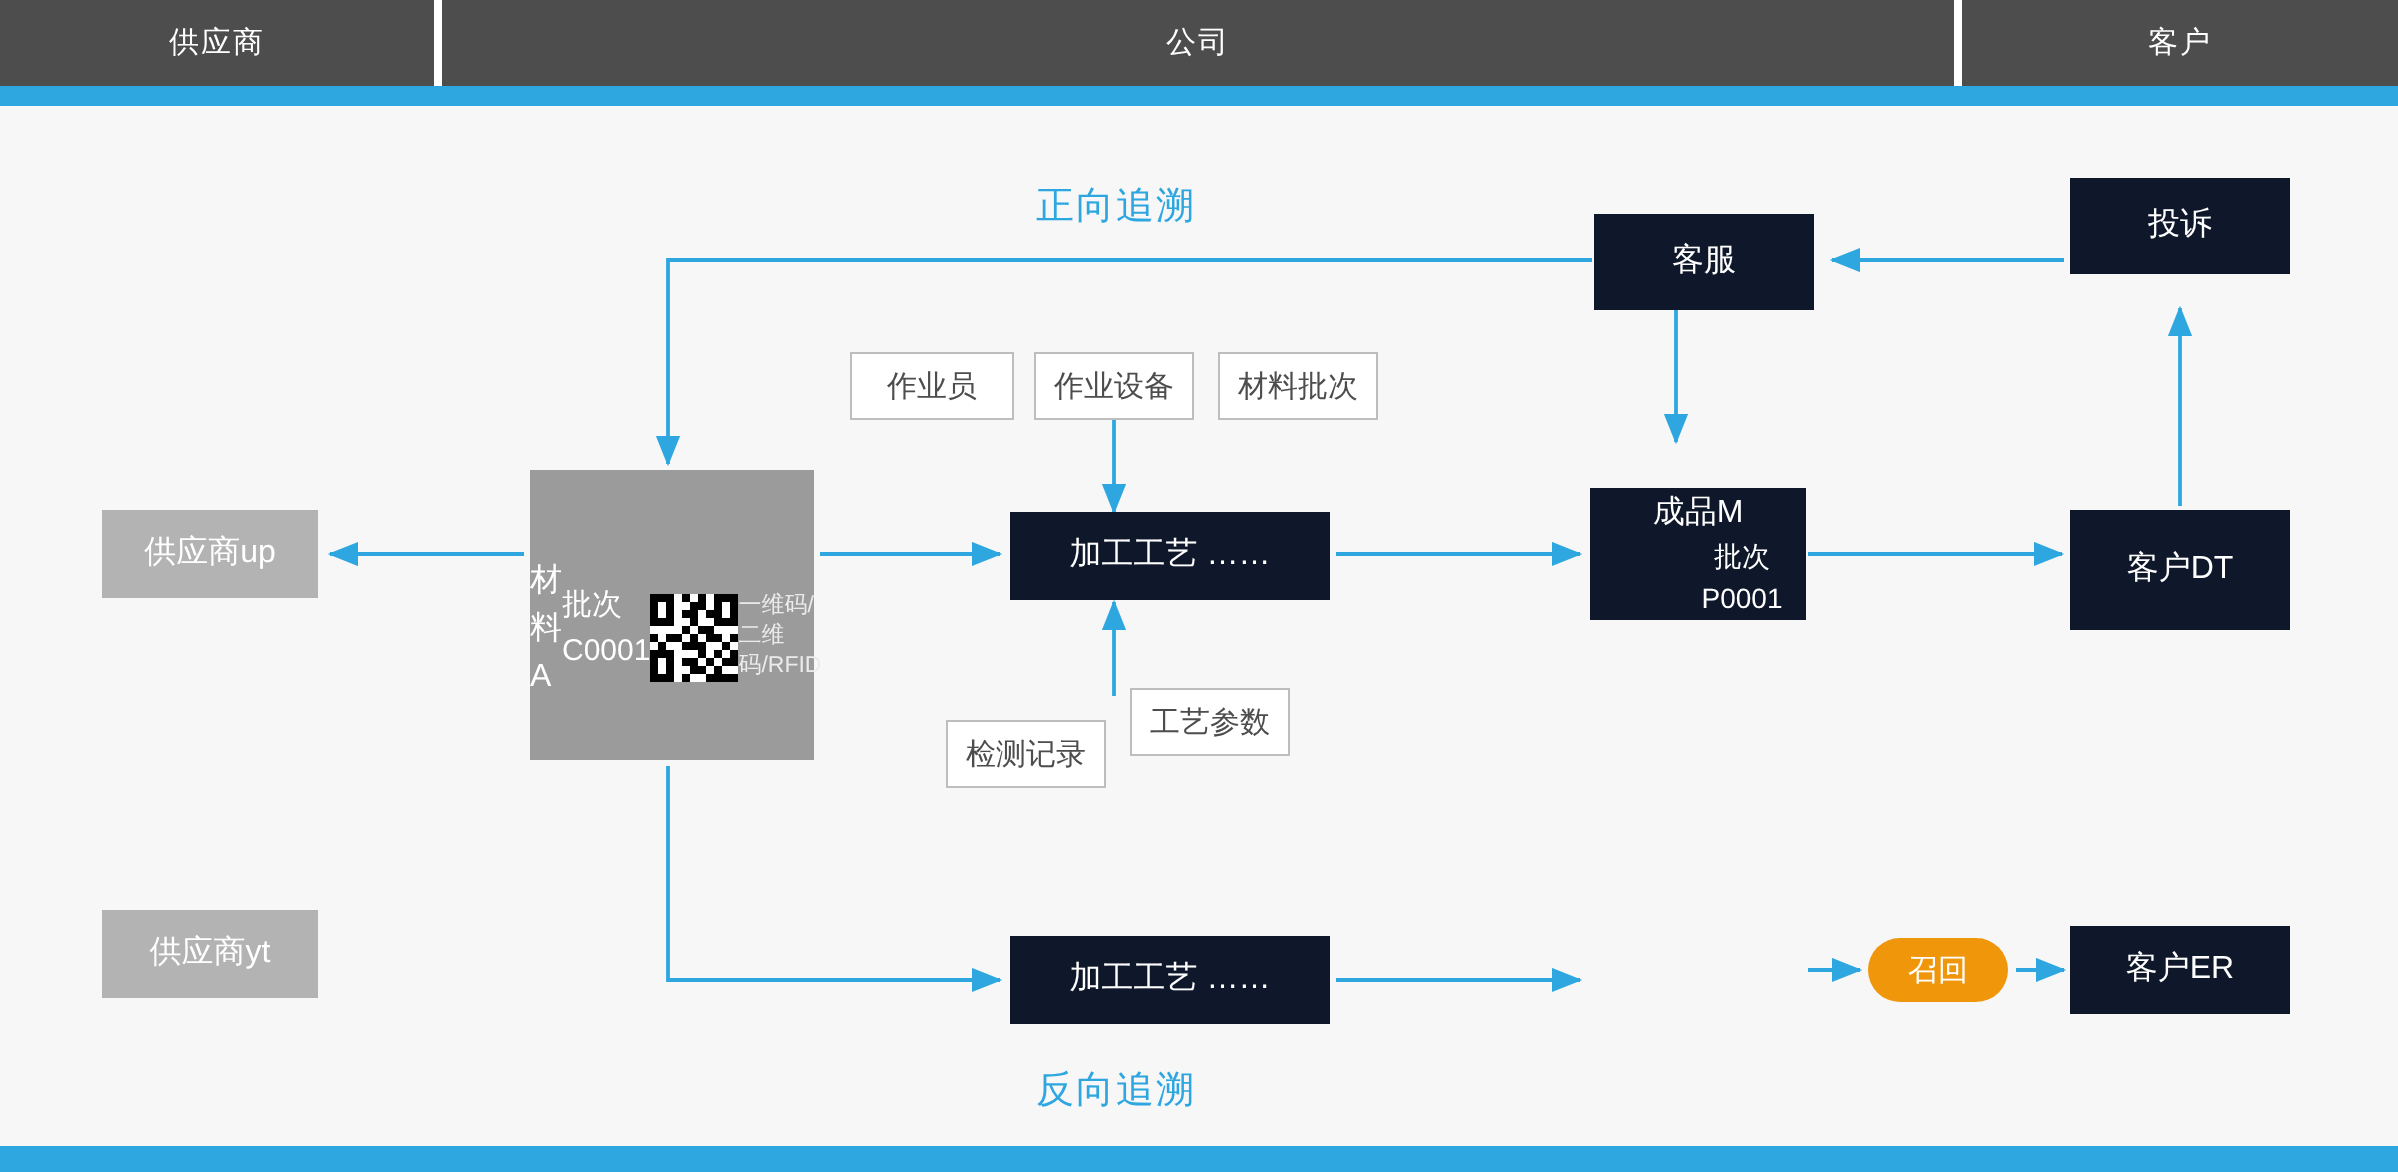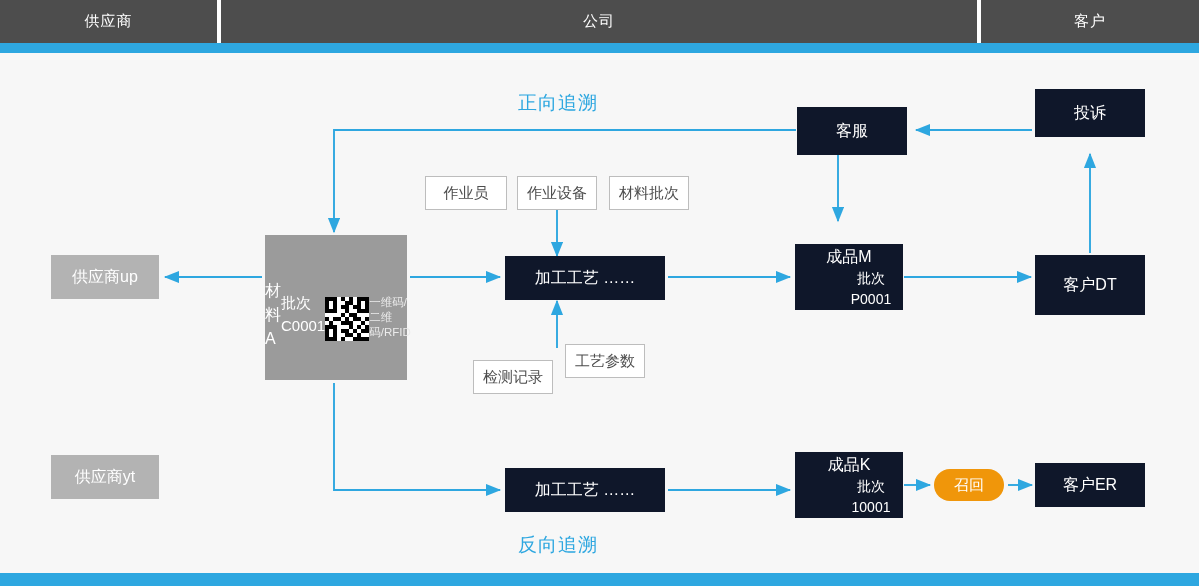--- a/index.html
+++ b/index.html
@@ -386,24 +386,20 @@
       <span>加工工艺  ……</span>
     </div>
     <div class="node" style="left:505px; top:415px; width:160px; height:44px;">
       <span>加工工艺  ……</span>
     </div>
 
     <div class="node" style="left:795px; top:191px; width:108px; height:66px;">
       <span>成品M</span>
       <span class="sub">批次P0001</span>
     </div>
-    <div class="node" style="left:795px; top:399px; width:108px; height:66px;">
-      <span>成品K</span>
-      <span class="sub">批次10001</span>
-    </div>
 
     <div class="node" style="left:797px; top:54px; width:110px; height:48px;">
       <span>客服</span>
     </div>
     <div class="node" style="left:1035px; top:36px; width:110px; height:48px;text-align:center;">
       <span>投诉</span>
     </div>
 
     <div class="node" style="left:1035px; top:202px; width:110px; height:60px;">
       <span>客户DT</span>

